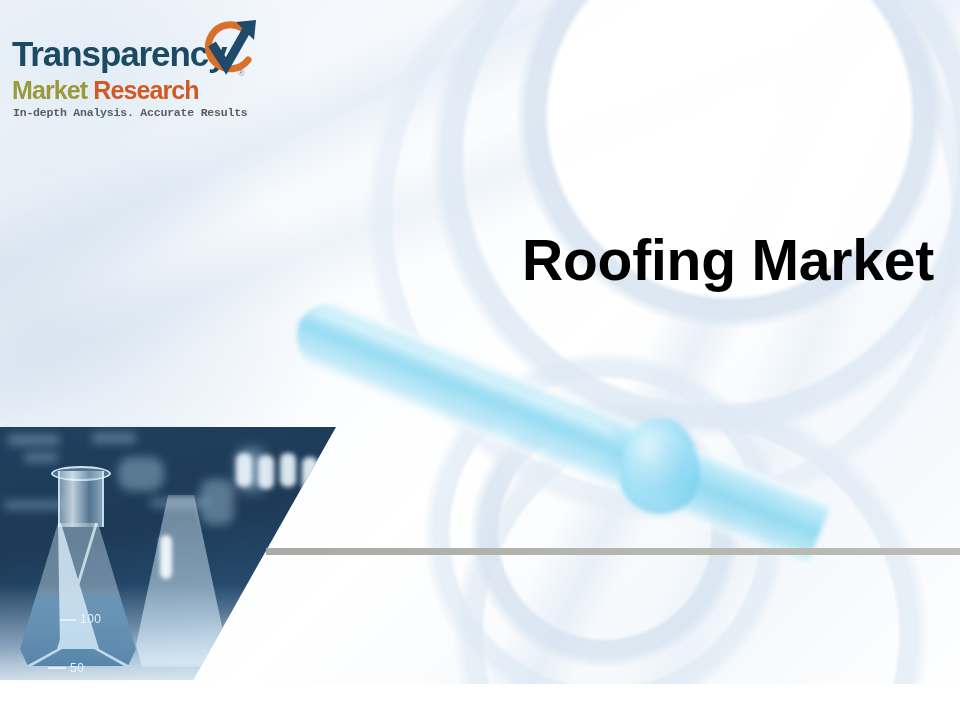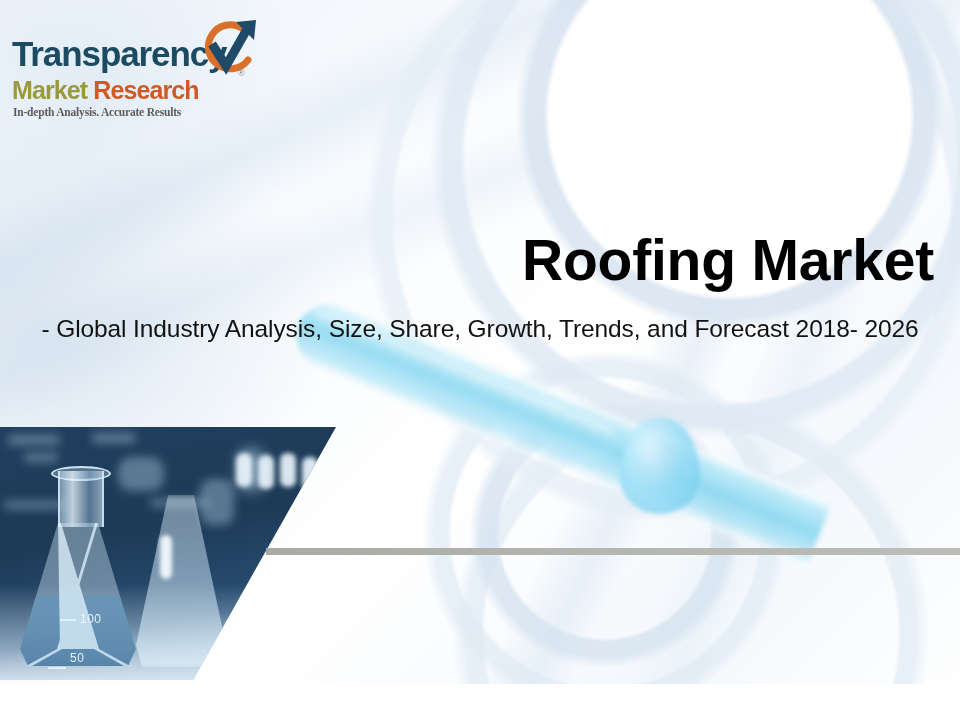--- a/index.html
+++ b/index.html
@@ -324,21 +324,21 @@
     font-weight: bold;
     letter-spacing: -0.9px;
     white-space: nowrap;
   }
   .logo-market { color: #9a9a3c; }
   .logo-research { color: #cf5a24; }
   .logo-tagline {
     position: absolute;
     left: 1px;
     top: 82px;
-    font-family: Liberation Serif, serif;
+    font-family: Liberation Mono, monospace;
     font-size: 11.5px;
     font-weight: bold;
     color: #5c5c5c;
     letter-spacing: -0.2px;
     white-space: nowrap;
   }
   .logo-mark {
     position: absolute;
     left: 186px;
     top: -6px;
@@ -384,21 +384,21 @@
     <div class="flask2-inner"></div>
 
     <div class="flask">
       <div class="flask-lip"></div>
       <div class="flask-neck"></div>
       <div class="flask-body"></div>
       <div class="flask-outline"></div>
       <div class="flask-tick" style="left:42px; top:148px; width:16px;"></div>
       <span class="flask-mark" style="left:62px; top:141px;">100</span>
       <div class="flask-tick" style="left:30px; top:196px; width:18px;"></div>
-      <span class="flask-mark" style="left:52px; top:180px;">50</span>
+      <span class="flask-mark" style="left:52px; top:190px;">50</span>
 
     </div>
   </div>
 
   <div class="grey-rule"></div>
 
   <div class="logo">
     <div class="logo-line1">Transparency</div>
     <div class="logo-line2">
       <span class="logo-market">Market</span><span class="logo-research"> Research</span>
@@ -411,17 +411,16 @@
         <path d="M44 10 A22 22 0 1 0 50 42" fill="none" stroke="#d9702a" stroke-width="7" stroke-linecap="round"></path>
 
         <path d="M14 26 L28 48 L52 6" fill="none" stroke="#1f4a68" stroke-width="9" stroke-linejoin="miter" stroke-linecap="butt"></path>
         <path d="M38 4 L58 2 L56 22 Z" fill="#1f4a68"></path>
       </svg>
     </div>
     <div class="logo-reg">®</div>
   </div>
 
   <div class="title">Roofing Market</div>
-  <div class="subtitle">- Global Industry Analysis, Size, Share, Growth, Trends, and Forecast 2018- 2026</div>
 
   <div class="footer-band"></div>
 
 </div>
 
 </body></html>

